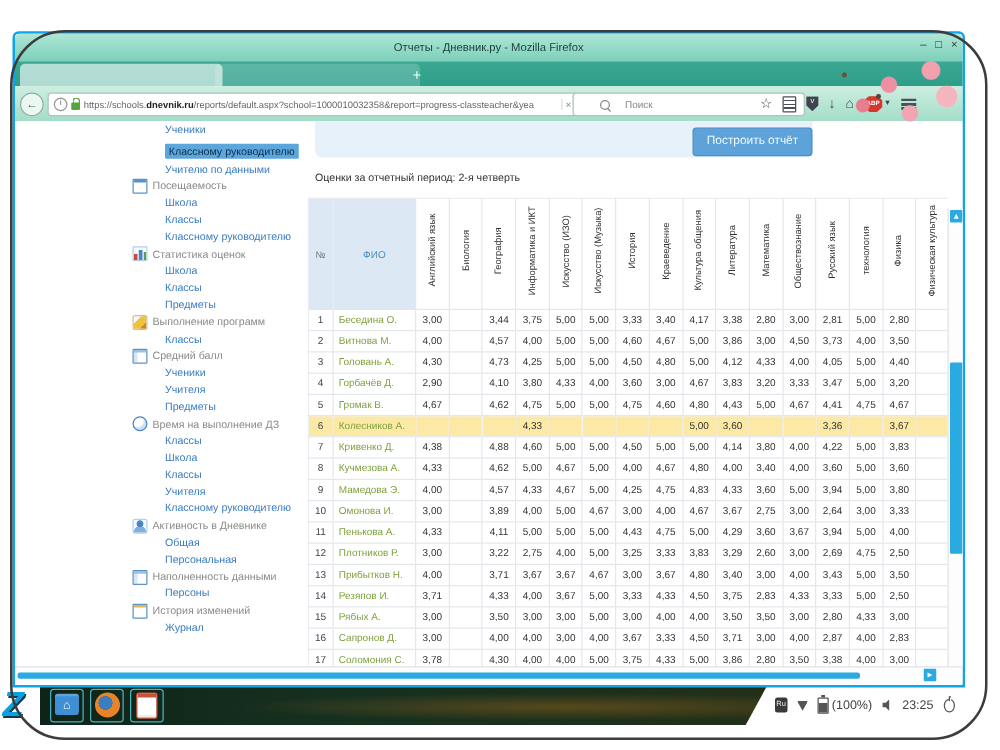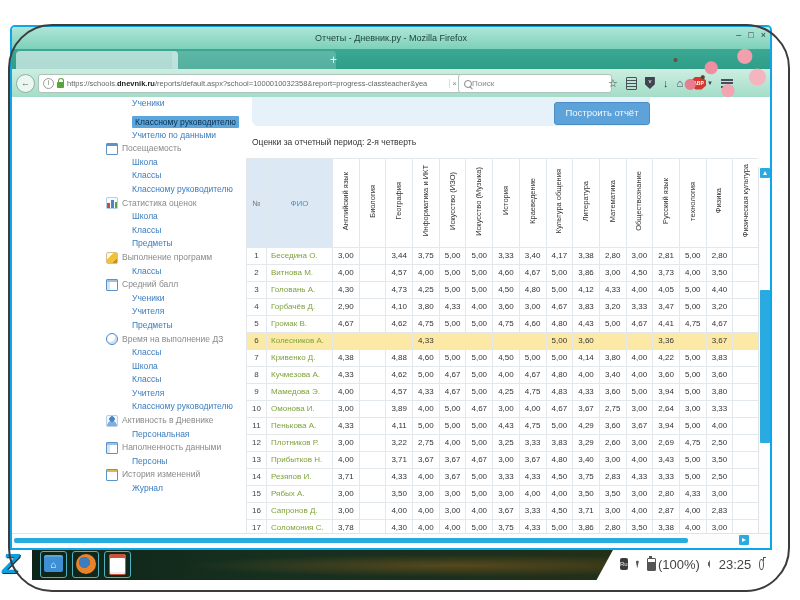--- a/index.html
+++ b/index.html
@@ -34,21 +34,21 @@
     border-radius:3px;display:flex;align-items:center;padding:0 4px;gap:3px;overflow:hidden;}
   .info-ic{width:9px;height:9px;border:1px solid #999;border-radius:50%;color:#777;font-size:7px;
     text-align:center;line-height:8px;flex:none;}
   .lock-ic{width:7px;height:6px;background:#57a33c;border-radius:1px;position:relative;flex:none;margin-top:3px;}
   .lock-ic::before{content:'';position:absolute;top:-4px;left:1px;width:4px;height:4px;
     border:1.2px solid #57a33c;border-bottom:none;border-radius:3px 3px 0 0;}
   #url-text{font-size:7.5px;color:#666;white-space:nowrap;overflow:hidden;flex:1;}
   #url-text b{color:#222;}
   #url-clear{font-size:8px;color:#888;flex:none;padding-left:2px;border-left:1px solid #ddd;}
   #search-field{left:446px;top:5px;width:142px;height:17px;background:#fff;border:1px solid #aec3ba;
-    border-radius:3px;display:flex;align-items:center;padding:0 5px;gap:0;}
+    border-radius:3px;display:flex;align-items:center;padding:0 21px;gap:12px;}
   .mag-ic{width:6px;height:6px;border:1.3px solid #888;border-radius:50%;position:relative;flex:none;}
   .mag-ic::after{content:'';position:absolute;left:5px;top:5px;width:4px;height:1.3px;background:#888;
     transform:rotate(45deg);transform-origin:0 0;}
   #search-text{font-size:8px;color:#888;}
   #nav-icons{left:596px;top:4px;display:flex;align-items:center;gap:8px;height:20px;}
   .nico{font-size:11px;color:#3f4450;line-height:18px;}
   .clip-ic{width:9px;height:11px;border:1px solid #4a4f5a;border-radius:1px;
     background:linear-gradient(transparent 0 2px,#4a4f5a 2px 3px,transparent 3px 5px,#4a4f5a 5px 6px,transparent 6px 8px,#4a4f5a 8px 9px,transparent 9px);}
   .shield-ic{width:10px;height:12px;background:#3f4450;
     clip-path:polygon(0 0,100% 0,100% 60%,50% 100%,0 60%);color:#fff;font-size:6px;text-align:center;line-height:9px;}
@@ -131,21 +131,21 @@
     background:radial-gradient(circle at 42% 42%,#3d7dbf 0 34%,#e8832a 35% 78%,#f5b32a 79%);}
   .libre-ic{width:15px;height:19px;background:#fff;border:1px solid #c9533a;border-radius:2px;
     box-shadow:inset 0 3px 0 #c9533a,inset 0 -2px 0 #eee;}
   #tray{left:614px;top:0;width:150px;height:32px;display:flex;align-items:center;gap:8px;padding-left:6px;box-sizing:border-box;}
   .ru-badge{width:12px;height:12px;background:#3a3a3a;border-radius:2px;color:#eee;font-size:6px;
     text-align:center;line-height:12px;}
   .wifi-ic{width:11px;height:9px;background:#555;clip-path:polygon(50% 100%,0 15%,100% 15%);border-radius:2px;}
   .bat-wrap{display:flex;align-items:center;gap:2px;}
   .bat-ic{width:7px;height:11px;border:1px solid #555;border-radius:1px;position:relative;background:linear-gradient(to top,#555 0 70%,transparent 70%);}
   .bat-ic::before{content:'';position:absolute;top:-3px;left:1.5px;width:3px;height:2px;background:#555;}
-  .bat-txt,.clock-txt{font-size:13px;color:#444;}
+  .bat-txt,.clock-txt{font-size:10px;color:#444;}
   .spk-ic{width:10px;height:9px;background:#555;clip-path:polygon(0 30%,35% 30%,70% 0,70% 100%,35% 70%,0 70%);}
   .pwr-ic{width:9px;height:9px;border:1.4px solid #555;border-radius:50%;position:relative;}
   .pwr-ic::before{content:'';position:absolute;left:3px;top:-3px;width:1.5px;height:4px;background:#fff;box-shadow:0 1px 0 #555 inset;border-left:1.5px solid #555;}
 </style>
 </head>
 <body>
 
 <div id="slide-frame" class="abs"></div>
 
 <div id="win" class="abs">
@@ -213,21 +213,21 @@
           <span>Выполнение программ</span>
         </div><div class="side-item link"><span>Классы</span></div><div class="side-item section">
           <span class="s-icon table-icon"></span>
           <span>Средний балл</span>
         </div><div class="side-item link"><span>Ученики</span></div><div class="side-item link"><span>Учителя</span></div><div class="side-item link"><span>Предметы</span></div><div class="side-item section">
           <span class="s-icon clock-icon"></span>
           <span>Время на выполнение ДЗ</span>
         </div><div class="side-item link"><span>Классы</span></div><div class="side-item link"><span>Школа</span></div><div class="side-item link"><span>Классы</span></div><div class="side-item link"><span>Учителя</span></div><div class="side-item link"><span>Классному руководителю</span></div><div class="side-item section">
           <span class="s-icon person-icon"></span>
           <span>Активность в Дневнике</span>
-        </div><div class="side-item link"><span>Персональная</span></div><div class="side-item section">
+        </div><div class="side-item link"><span>Общая</span></div><div class="side-item link"><span>Персональная</span></div><div class="side-item section">
           <span class="s-icon table-icon"></span>
           <span>Наполненность данными</span>
         </div><div class="side-item link"><span>Персоны</span></div><div class="side-item section">
           <span class="s-icon history-icon"></span>
           <span>История изменений</span>
         </div><div class="side-item link"><span>Журнал</span></div></div>
     <div id="main" class="abs">
       <div id="filter-panel" class="abs"></div>
       <div id="build-report" class="abs">Построить отчёт</div>
       <div id="period-label" class="abs">Оценки за отчетный период: 2-я четверть</div>

